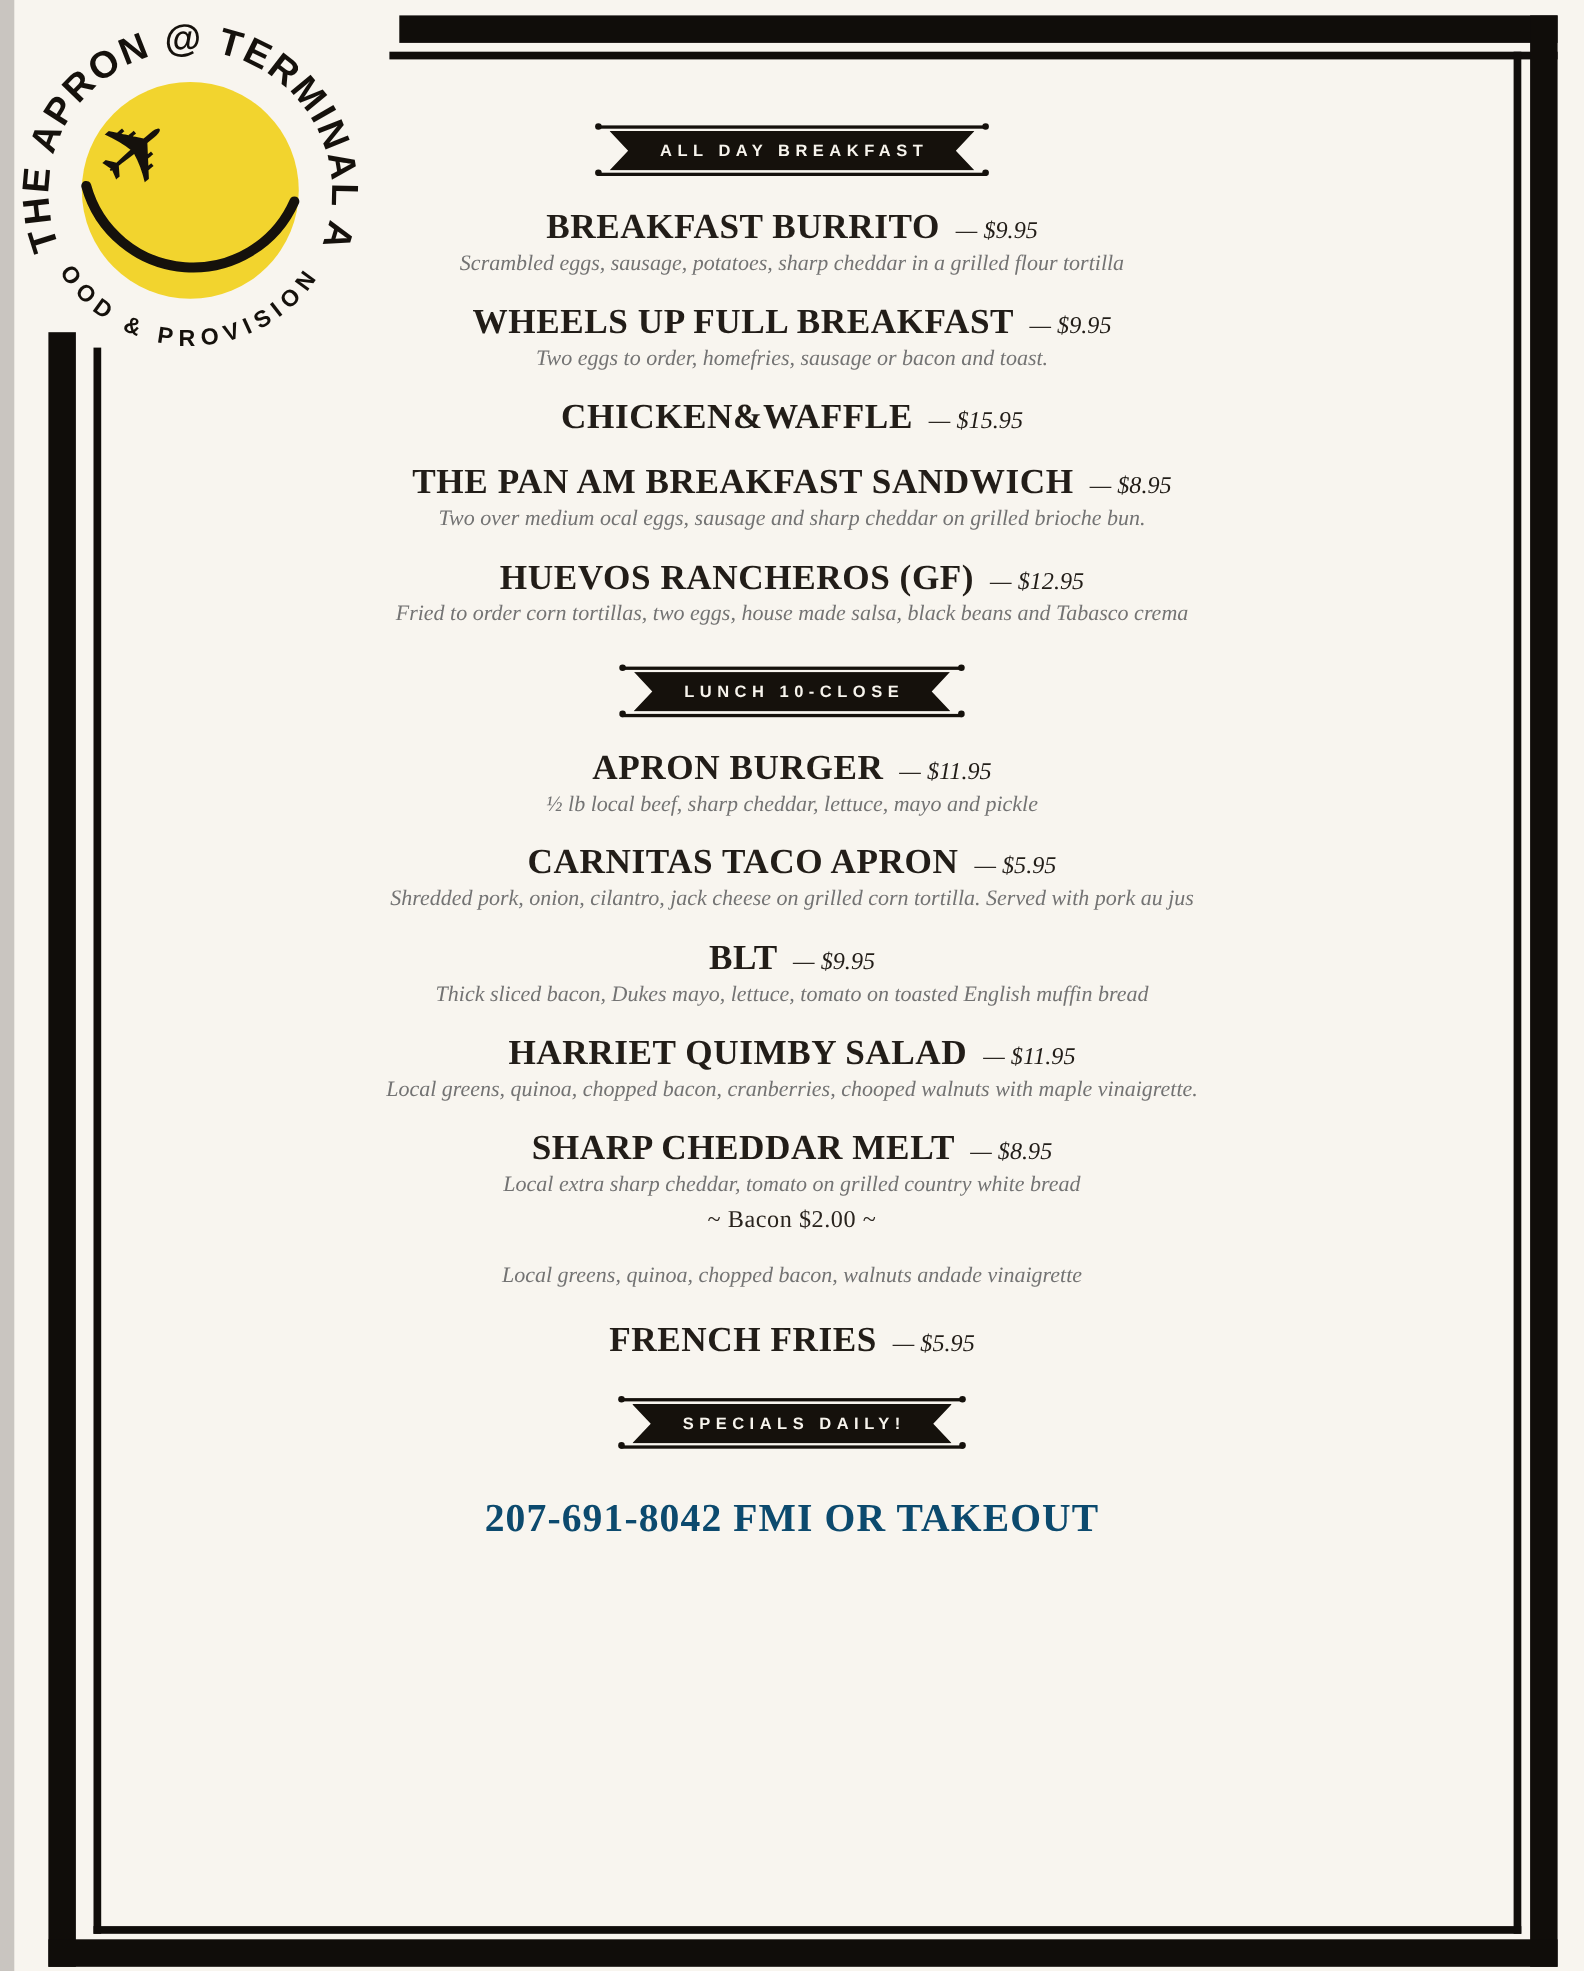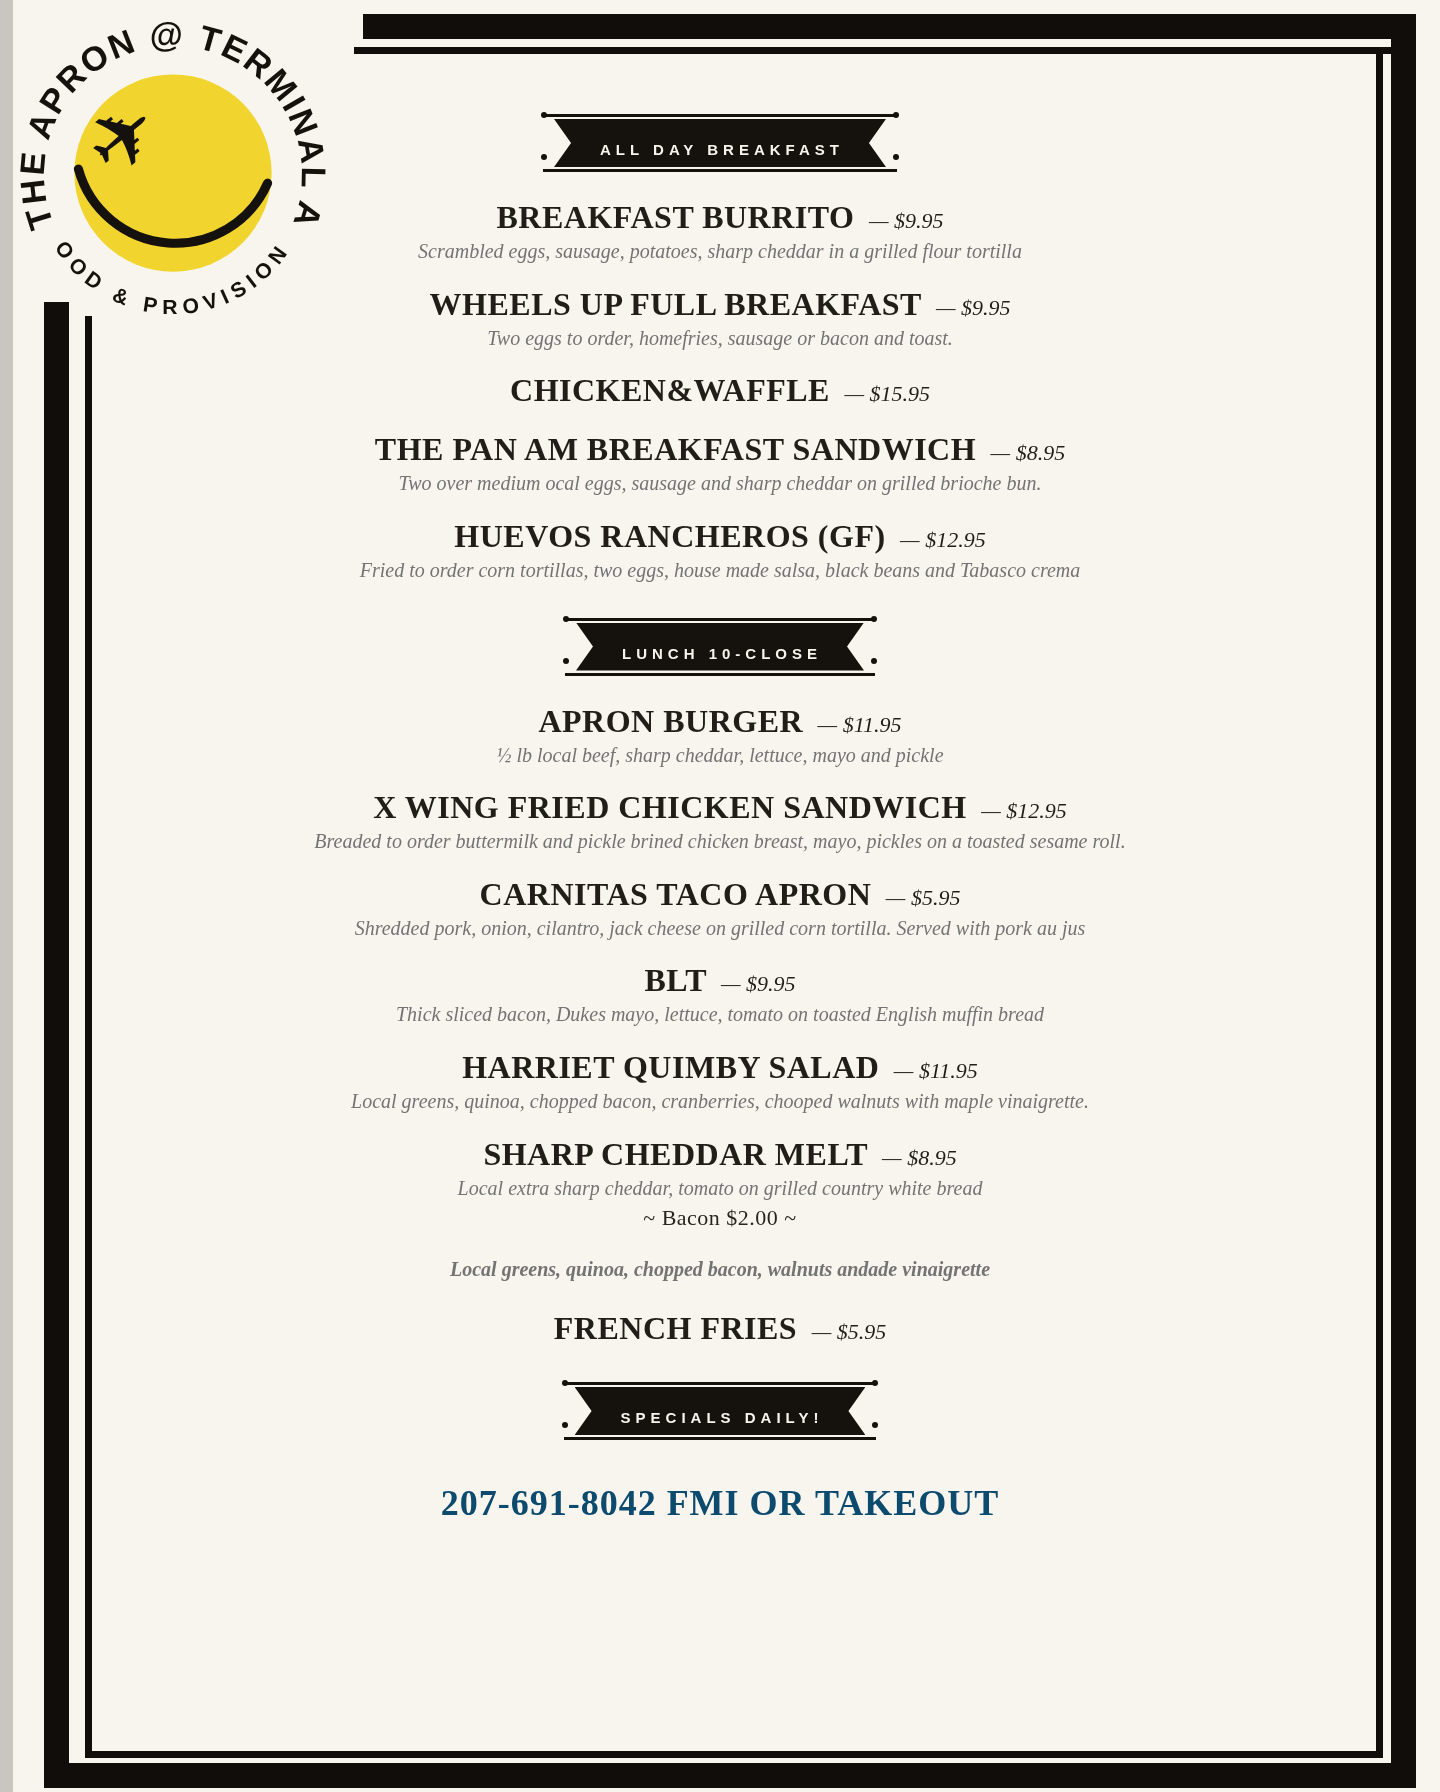--- a/index.html
+++ b/index.html
@@ -30,36 +30,36 @@
   main{position:absolute;top:92px;left:0;width:100%;text-align:center;}
   .menu-section{margin-top:8px;}
   .ribbon-wrap{position:relative;display:inline-block;padding:5px 11px;margin:14px 0 26px;}
   .ribbon-wrap::before,.ribbon-wrap::after{content:"";position:absolute;left:0;right:0;height:3px;background:#15110c;}
   .ribbon-wrap::before{top:0;}
   .ribbon-wrap::after{bottom:0;}
   .ribbon{
     position:relative;display:block;background:#15110c;color:#f7f4ed;
     font-family:"Liberation Sans","DejaVu Sans",sans-serif;
     font-weight:700;font-size:15px;letter-spacing:5px;
-    padding:22px 42px 9px 46px;
+    padding:10px 42px 9px 46px;
     clip-path:polygon(0 0,100% 0,calc(100% - 17px) 50%,100% 100%,0 100%,17px 50%);
     white-space:nowrap;
   }
   .ribbon-dot{position:absolute;width:6px;height:6px;border-radius:50%;background:#15110c;top:-2px;}
   .ribbon-dot.left{left:-2px;box-shadow:0 42px 0 0 #15110c;}
   .ribbon-dot.right{right:-2px;box-shadow:0 42px 0 0 #15110c;}
   .menu-item{margin:0 auto 20px;max-width:1100px;}
   .item-title{
     margin:0;font-weight:600;font-size:32px;line-height:1.22;
     letter-spacing:.5px;color:#221d18;
   }
   .dash-price{font-style:italic;font-weight:400;font-size:22px;letter-spacing:0;margin-left:6px;}
   .item-desc{margin:2px 0 0;font-style:italic;font-size:20px;line-height:1.28;color:#737373;}
   .item-note{margin:4px 0 0;font-size:22px;letter-spacing:.5px;color:#2a241e;}
-  .menu-item.no-name{margin-top:26px;margin-bottom:26px;font-weight:bold;}
+  .menu-item.no-name{margin-top:26px;margin-bottom:26px;}
   .specials{margin-top:18px;}
   .phone-line{margin:16px auto 0;font-size:36px;letter-spacing:1px;color:#0c4a6e;font-weight:bold;}
 </style>
 </head>
 <body>
 
 <div class="page">
 
   <div class="edge-left"></div>
 
@@ -173,31 +173,20 @@
       <span>APRON BURGER</span>
       <span class="dash-price">
         <span>—</span>
         <span>$11.95</span>
       </span>
     </h3>
     <p class="item-desc">½ lb local beef, sharp cheddar, lettuce, mayo and pickle</p>
 
   </div>
 
-  <div class="menu-item">
-    <h3 class="item-title">
-      <span>X WING FRIED CHICKEN SANDWICH</span>
-      <span class="dash-price">
-        <span>—</span>
-        <span>$12.95</span>
-      </span>
-    </h3>
-    <p class="item-desc">Breaded to order buttermilk and pickle brined chicken breast, mayo, pickles on a toasted sesame roll.</p>
-
-  </div>
 
   <div class="menu-item">
     <h3 class="item-title">
       <span>CARNITAS TACO APRON</span>
       <span class="dash-price">
         <span>—</span>
         <span>$5.95</span>
       </span>
     </h3>
     <p class="item-desc">Shredded pork, onion, cilantro, jack cheese on grilled corn tortilla. Served with pork au jus</p>

